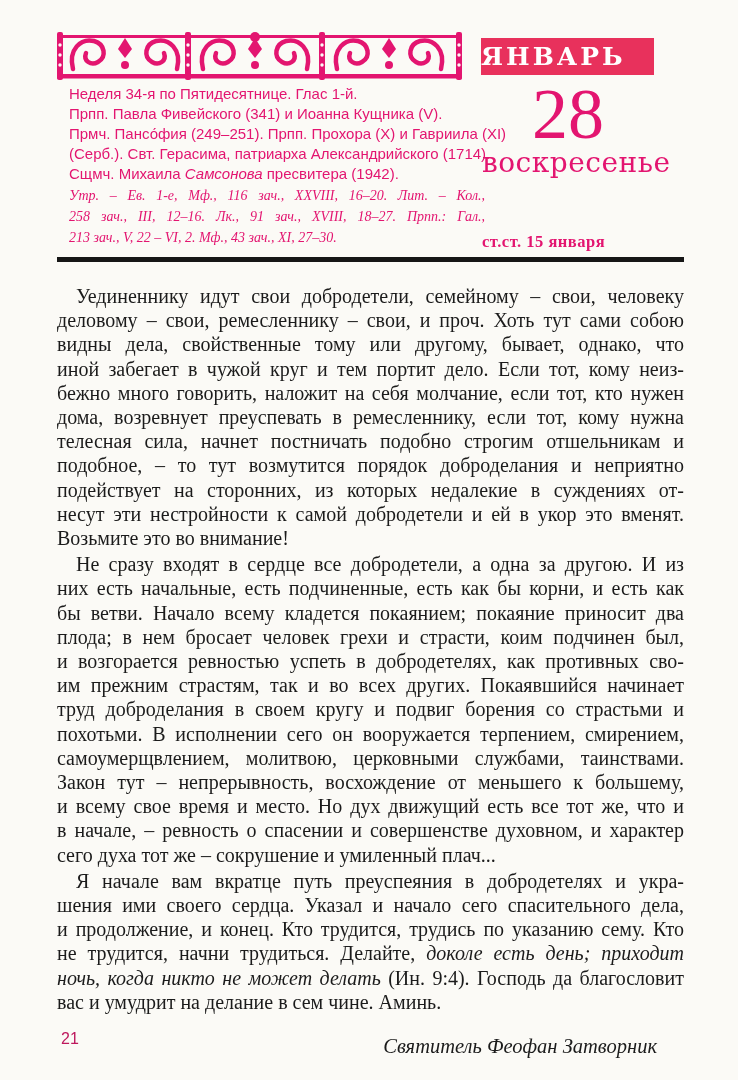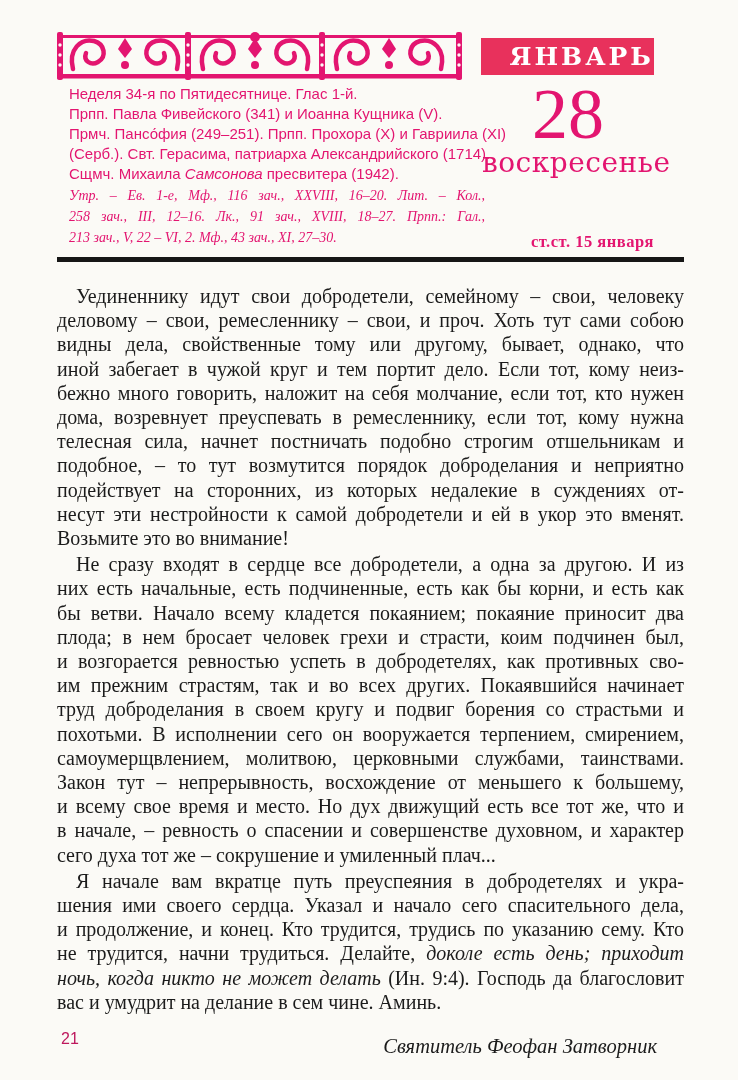--- a/index.html
+++ b/index.html
@@ -12,36 +12,36 @@
   body{background:#e9e9e9;font-family:"Liberation Serif",serif;}
   #page{
     position:relative;width:738px;height:1080px;margin:0 auto;
     background:var(--paper);overflow:hidden;
   }
   
   .ornament{position:absolute;left:57px;top:32px;width:405px;height:48px;}
   
   .month-box{
     position:absolute;left:481px;top:38px;width:173px;height:37px;
-    background:var(--box);color:#fff;display:flex;align-items:center;justify-content:flex-end;
+    background:var(--box);color:#fff;display:flex;align-items:center;justify-content:flex-start;
     font-family:"DejaVu Serif",serif;font-weight:bold;font-size:25px;letter-spacing:3px;
   }
   
   .day-number{
     position:absolute;left:482px;top:84px;width:172px;text-align:center;
     color:var(--magenta);font-family:"Liberation Serif",serif;
     font-size:72px;line-height:60px;font-weight:400;
   }
   .weekday{
     position:absolute;left:482px;top:146px;width:172px;text-align:center;
     color:var(--magenta);font-family:"DejaVu Serif",serif;
     font-weight:normal;font-size:28px;letter-spacing:0.5px;
   }
   .old-style{
-    position:absolute;left:482px;top:232px;width:172px;text-align:right;
+    position:absolute;left:482px;top:232px;width:172px;text-align:left;
     color:var(--magenta);font-family:"Liberation Serif",serif;
     font-weight:bold;font-size:16.5px;letter-spacing:0.5px;
   }
   
   .calendar-info{
     position:absolute;left:57px;top:84px;width:416px;
     color:var(--magenta);font-family:"Liberation Sans",sans-serif;margin-left:12px;
   }
   .ci-line{font-size:15px;line-height:20px;white-space:nowrap;}
   .readings{margin-top:1px;}

